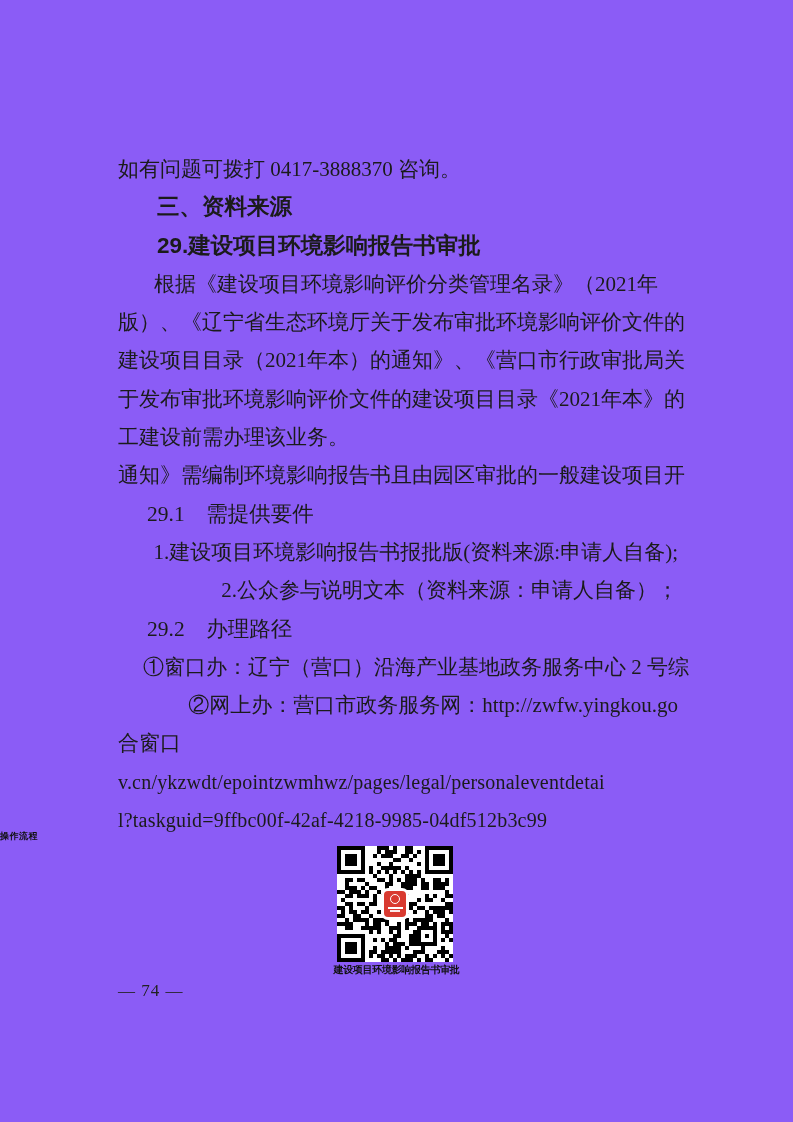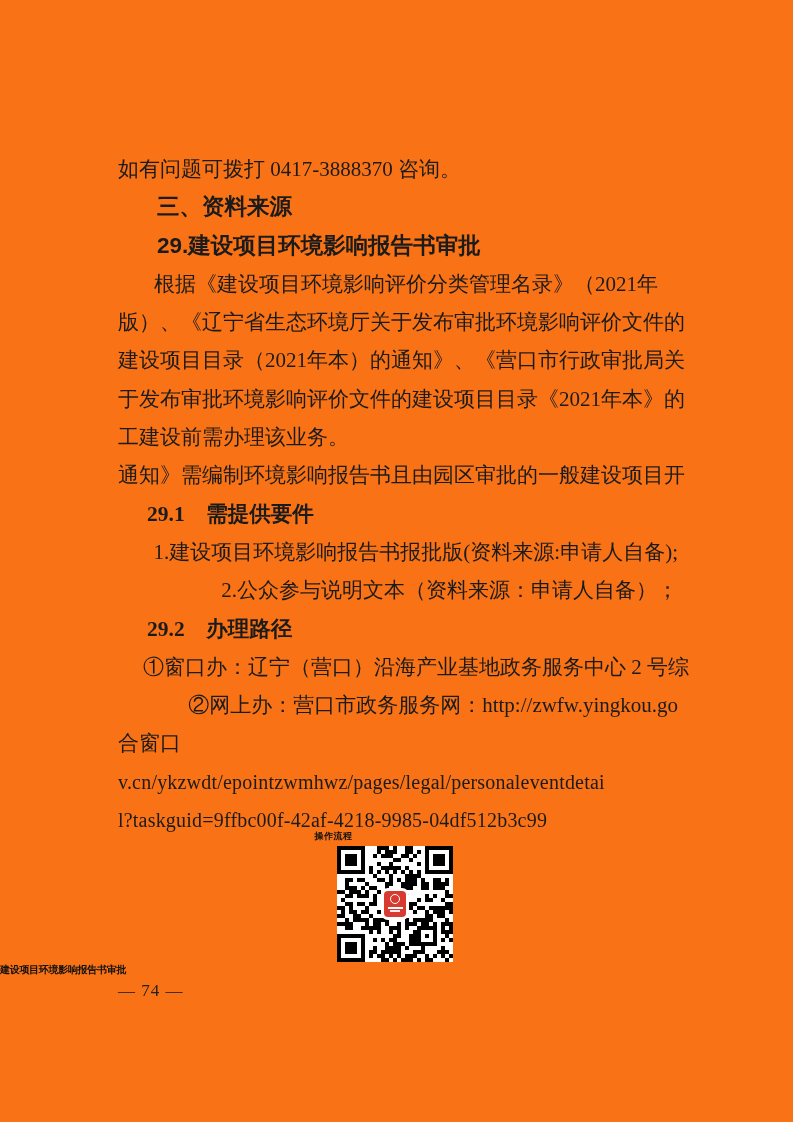--- a/index.html
+++ b/index.html
@@ -1,20 +1,20 @@
 <!DOCTYPE html>
 <html><head>
 <meta charset="utf-8">
 <style>
   html,body{margin:0;padding:0;background:#888;}
   .page{
     position:relative;
     width:793px;height:1122px;
     margin:0 auto;
-    background:#f97316;
+    background:#8b5cf6;
     overflow:hidden;
     color:#1b1b1b;
     font-family:"Liberation Serif","DejaVu Serif",serif;
   }
   .text-block{
     position:absolute;
     left:118px;top:150px;
     width:560px;
   }
   .line{
@@ -24,31 +24,31 @@
     font-size:21px;
     color:#1b1b1b;
   }
   .line.head{
     font-family:"Liberation Sans","DejaVu Sans",sans-serif;
     font-weight:bold;
     font-size:22.5px;
     padding-left:39px;
   }
   .line.sub{
-    font-weight:bold;
+    font-weight:normal;
     font-size:21.5px;
     padding-left:29px;
   }
   .line.para-indent{padding-left:36px;}
   .line.item-indent{padding-left:25px;text-align:right;}
   .line.latin{font-size:20px;letter-spacing:0.2px;}
   
   .qr-cap-top{
     position:absolute;top:830px;left:0;width:667px;
-    text-align:center;
+    text-align:left;
     font-family:"Liberation Sans","DejaVu Sans",sans-serif;
     font-weight:bold;font-size:9px;letter-spacing:0.5px;color:#111;
   }
   .qr-box{
     position:absolute;left:337px;top:846px;width:116px;height:116px;
   }
   .qr-box svg{display:block;}
   .qr-logo{
     position:absolute;left:384px;top:891px;
     width:22px;height:26px;
@@ -60,21 +60,21 @@
   .qr-logo-emblem{
     width:10px;height:10px;margin-top:3px;
     border-radius:50%;
     border:1.5px solid #ffffff;
     box-sizing:border-box;
   }
   .qr-logo-bar1{width:15px;height:2px;background:#ffffff;margin-top:2.5px;}
   .qr-logo-bar2{width:10px;height:1.5px;background:#ffffff;margin-top:1.5px;opacity:.9;}
   .qr-cap-bottom{
     position:absolute;top:963px;left:0;width:793px;
-    text-align:left;
+    text-align:center;
     font-family:"Liberation Sans","DejaVu Sans",sans-serif;
     font-weight:bold;font-size:10px;letter-spacing:-0.3px;color:#111;
   }
   .page-number{
     position:absolute;left:118px;top:981px;
     font-size:17px;letter-spacing:1px;color:#222;
   }
 </style>
 </head>
 <body>

